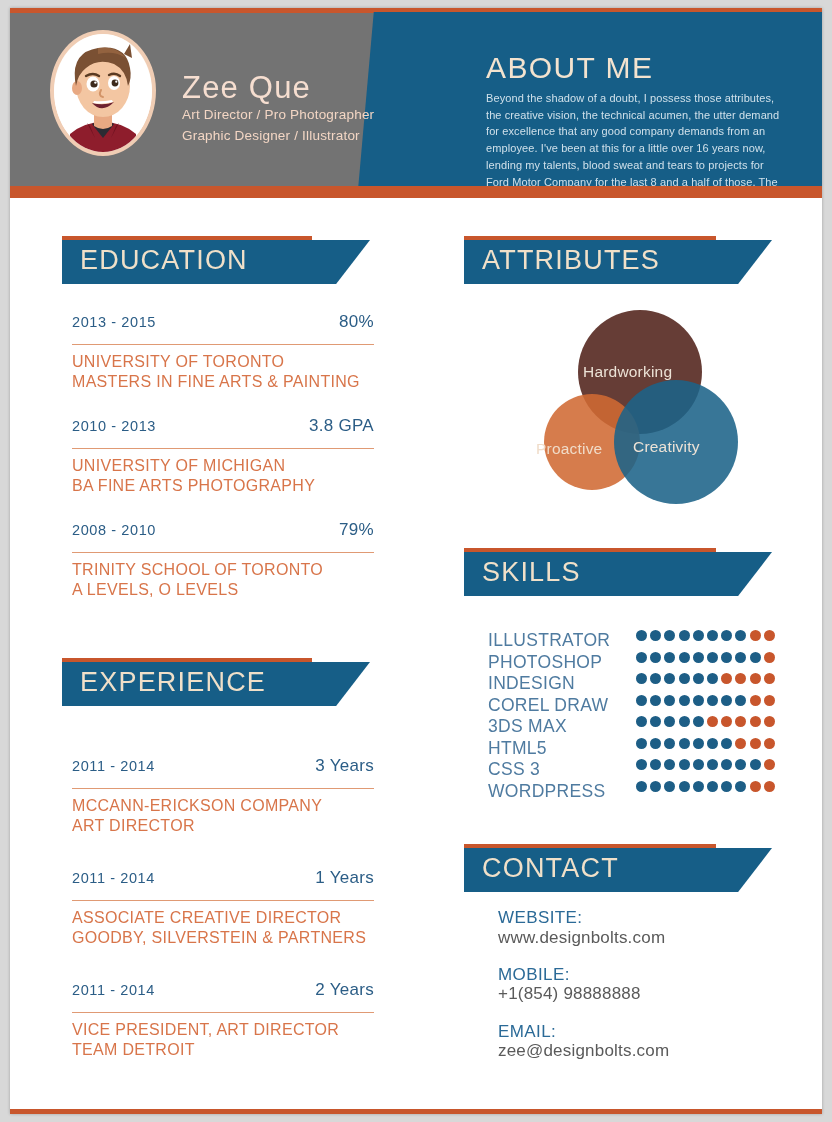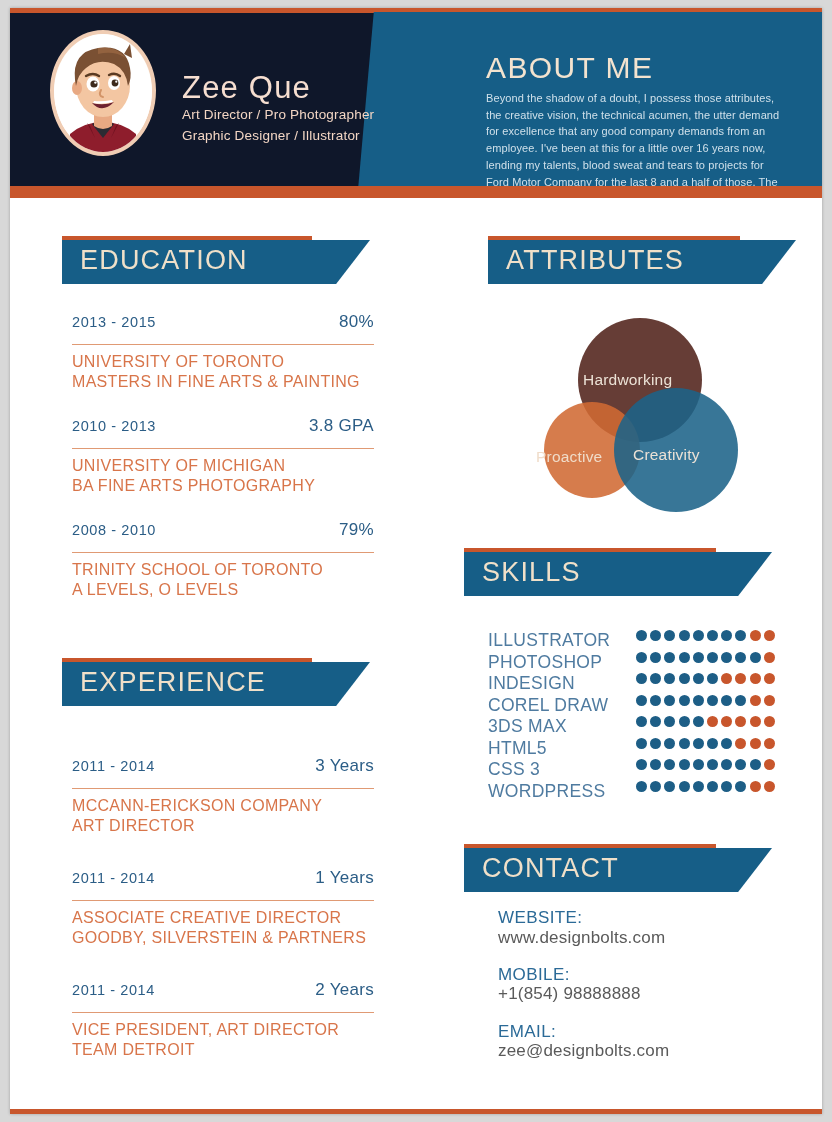--- a/index.html
+++ b/index.html
@@ -22,21 +22,21 @@
     box-shadow: 0 0 3px rgba(0,0,0,0.25);
     overflow: hidden;
   }
 
   
   .header {
     position: absolute;
     left: 0; top: 0;
     width: 812px;
     height: 182px;
-    background: #0f172a;
+    background: #737373;
     overflow: hidden;
   }
   .header-top-strip {
     position: absolute;
     left: 0; top: 0;
     width: 812px; height: 5px;
     background: #c8562c;
   }
   .header-blue {
     position: absolute;
@@ -153,21 +153,21 @@
   }
   .entry-lines {
     margin-top: 7px;
     font-size: 16px;
     line-height: 1.28;
     color: #d8754a;
     letter-spacing: 0.3px;
   }
 
   
-  .venn { position: absolute; left: 505px; top: 300px; width: 250px; height: 200px; }
+  .venn { position: absolute; left: 505px; top: 292px; width: 250px; height: 200px; }
   .venn circle { mix-blend-mode: normal; }
 
   .venn-label {
     position: absolute;
     font-size: 15.5px;
     color: #ece2d6;
     letter-spacing: 0.2px;
     white-space: nowrap;
   }
 
@@ -341,21 +341,21 @@
     <div class="entry-top">
       <span class="entry-date">2011 - 2014</span>
       <span class="entry-meta">2 Years</span>
     </div>
     <div class="entry-lines">
       <div>VICE PRESIDENT, ART DIRECTOR</div>
       <div>TEAM DETROIT</div>
     </div>
   </div>
 
-  <div class="banner" style="left:478px; top:228px; width:308px; height:50px;padding-left:6px;">
+  <div class="banner" style="left:454px; top:228px; width:308px; height:50px;padding-left:6px;">
     <div class="banner-strip" style="width:252px;"></div>
     <div class="banner-body" style="width:308px; clip-path: polygon(0 0, 100% 0, 89% 100%, 0 100%);"></div>
     <div class="banner-label">ATTRIBUTES</div>
   </div>
 
   <div class="venn">
     <svg width="250" height="205" viewBox="0 0 250 205">
       <circle cx="125" cy="72" r="62" fill="#5e332b" fill-opacity="0.95"></circle>
       <circle cx="77" cy="142" r="48" fill="#d06a33" fill-opacity="0.88"></circle>
       <circle cx="161" cy="142" r="62" fill="#1d6389" fill-opacity="0.88"></circle>

